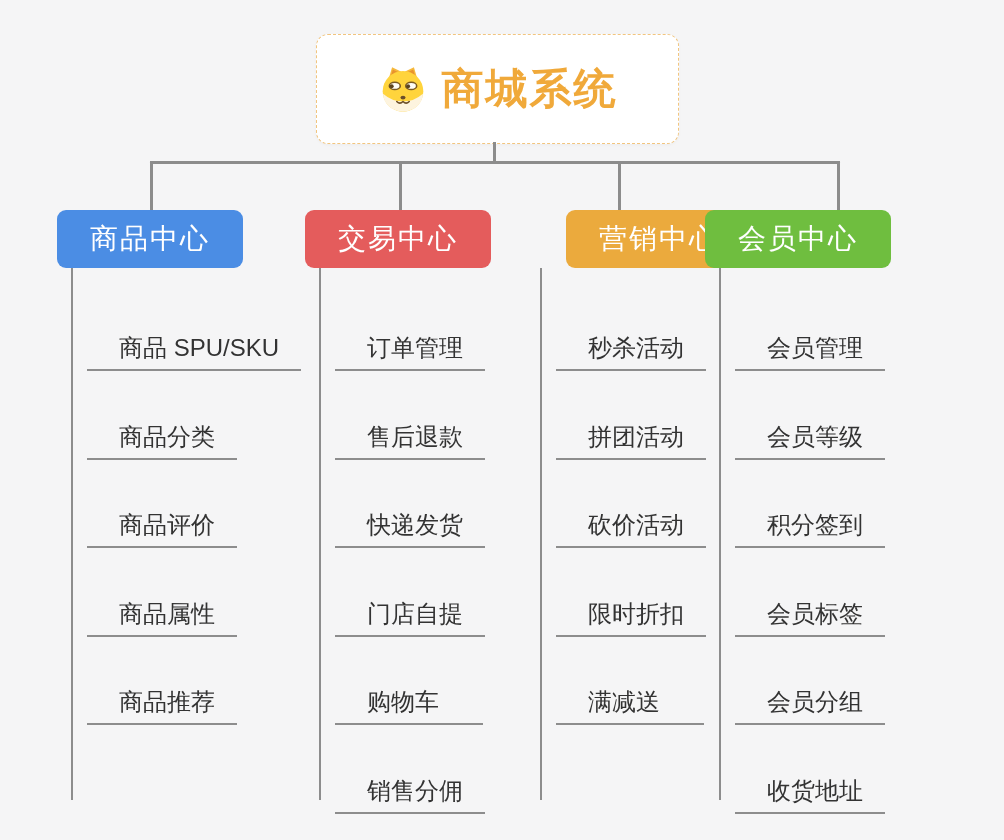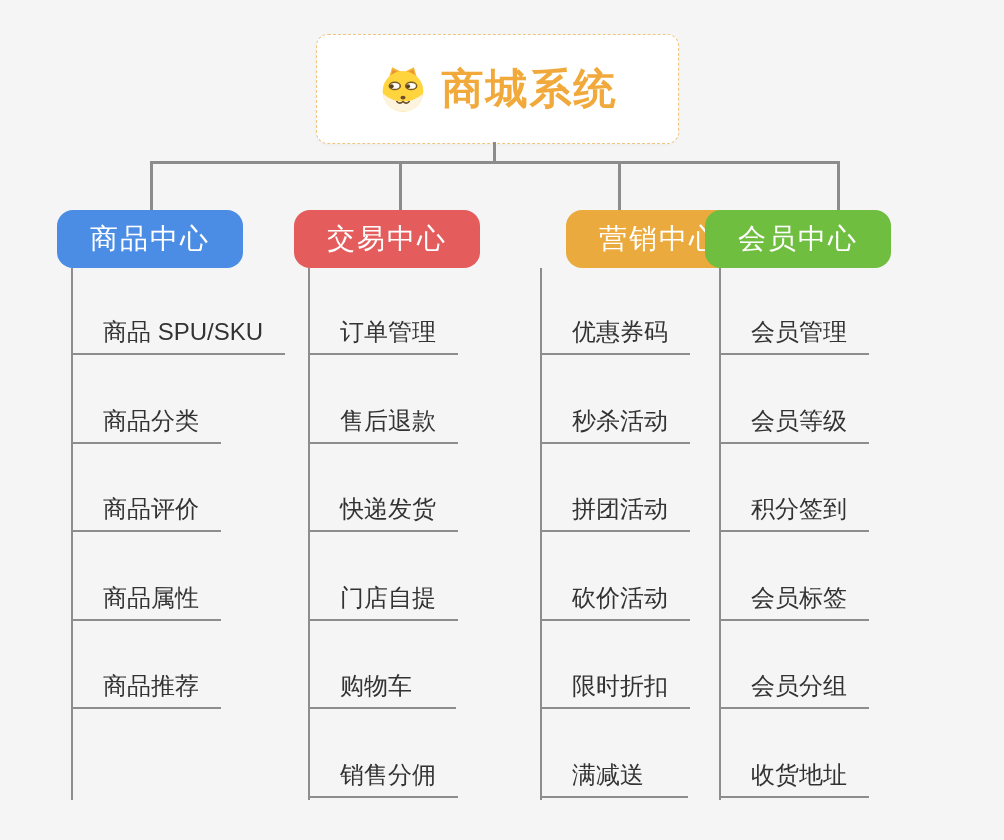--- a/index.html
+++ b/index.html
@@ -17,28 +17,28 @@
   .root-title{font-size:42px;font-weight:600;letter-spacing:2px;}
   .dog{width:50px;height:50px;display:flex;}
   
   .line{position:absolute;background:#8c8c8c;}
   .stub{left:493px;top:142px;width:3px;height:20px;}
   .bus{left:150px;top:161px;width:690px;height:3px;border-radius:2px;}
   .drop{width:3px;top:161px;height:50px;}
   .d1{left:150px}.d2{left:399px}.d3{left:618px}.d4{left:837px}
   
   .column{position:absolute;top:210px;}
-  .c1{left:57px}.c2{left:294px}.c3{left:526px}.c4{left:705px}
+  .c1{left:57px}.c2{left:305px}.c3{left:526px}.c4{left:705px}
   .branch-header{
-    width:186px;height:58px;border-radius:16px;color:#ffffff;font-size:28px;
+    width:186px;height:58px;border-radius:9px;color:#ffffff;font-size:28px;
     display:flex;align-items:center;justify-content:center;letter-spacing:2px;
     font-weight:500;
   }
   .trunk{position:absolute;left:14px;top:58px;width:2px;height:532px;background:#8d8d8d;}
-  .leaves{list-style:none;margin:0;padding:0;position:absolute;left:14px;top:58px;}
+  .leaves{list-style:none;margin:16px;padding:0;position:absolute;left:14px;top:58px;}
   .leaf{
     height:88.6px;display:flex;align-items:flex-end;box-sizing:border-box;
     border-bottom:2px solid #8d8d8d;width:max-content;min-width:148px;
     padding:0 22px 5px 32px;font-size:24px;color:#333333;white-space:nowrap;
   }
   .leaf:first-child{height:87px;}
 </style>
 </head>
 <body>
 
@@ -99,21 +99,20 @@
       <li class="leaf">门店自提</li>
       <li class="leaf">购物车</li>
       <li class="leaf">销售分佣</li>
     </ul>
   </div>
 
   <div class="column c3">
     <div class="branch-header" style="background-color: rgb(235, 170, 61); margin-left: 40px;">营销中心</div>
     <div class="trunk"></div>
     <ul class="leaves">
-      <li class="leaf">优惠券码</li>
       <li class="leaf">秒杀活动</li>
       <li class="leaf">拼团活动</li>
       <li class="leaf">砍价活动</li>
       <li class="leaf">限时折扣</li>
       <li class="leaf">满减送</li>
     </ul>
   </div>
 
   <div class="column c4">
     <div class="branch-header" style="background-color: rgb(111, 190, 63);">会员中心</div>

